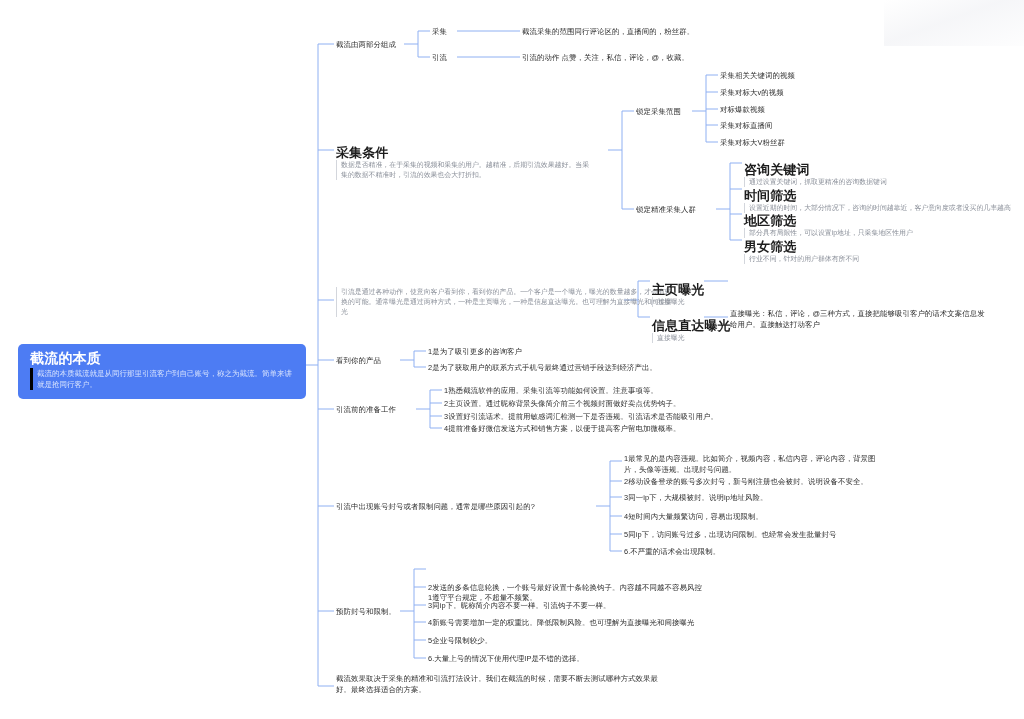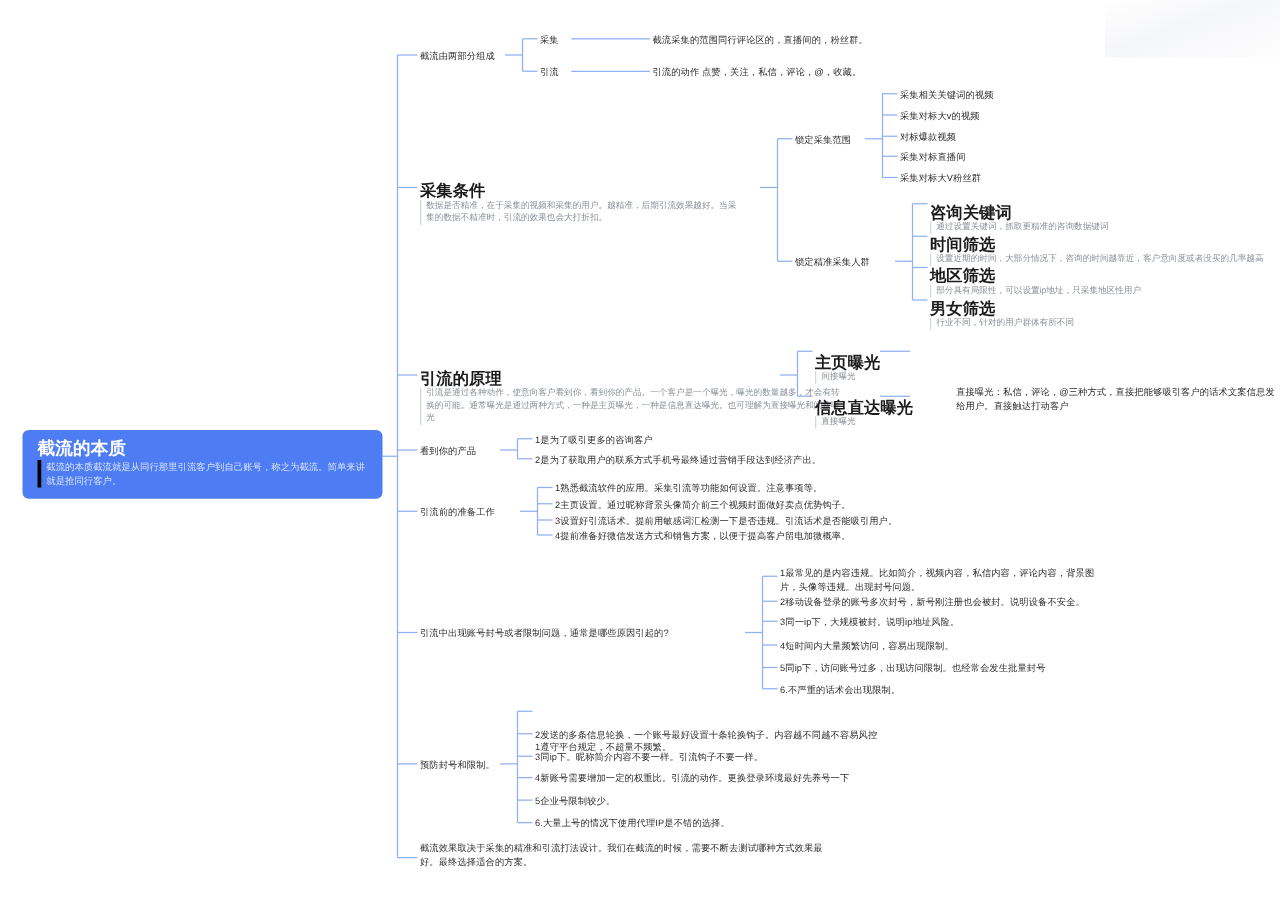--- a/index.html
+++ b/index.html
@@ -205,34 +205,33 @@
   <div class="node blk w300" style="left:744px; top:203px;">
     <div class="lbl b">地区筛选</div>
     <div class="desc">部分具有局限性，可以设置ip地址，只采集地区性用户</div>
   </div>
   <div class="node blk w300" style="left:744px; top:229px;">
     <div class="lbl b">男女筛选</div>
     <div class="desc">行业不同，针对的用户群体有所不同</div>
   </div>
 
   <div class="node blk w330" style="left:336px; top:285px;">
-    <div class="lbl b">引流的原理</div>
     <div class="desc">引流是通过各种动作，使意向客户看到你，看到你的产品。一个客户是一个曝光，曝光的数量越多，才会有转换的可能。通常曝光是通过两种方式，一种是主页曝光，一种是信息直达曝光。也可理解为直接曝光和间接曝光</div>
   </div>
 
   <div class="node blk" style="left:652px; top:272px;">
     <div class="lbl b">主页曝光</div>
     <div class="desc">间接曝光</div>
   </div>
 
   <div class="node blk" style="left:652px; top:308px;">
     <div class="lbl b">信息直达曝光</div>
     <div class="desc">直接曝光</div>
   </div>
-  <div class="node blk w250" style="left:730px; top:308px;margin-left:35px;">
+  <div class="node blk w250" style="left:730px; top:308px;">
     <div class="lbl">直接曝光：私信，评论，@三种方式，直接把能够吸引客户的话术文案信息发给用户。直接触达打动客户</div>
   </div>
 
   <div class="node lbl" style="left:336px; top:355px;">看到你的产品</div>
   <div class="node lbl" style="left:428px; top:346px;">1是为了吸引更多的咨询客户</div>
   <div class="node lbl" style="left:428px; top:362px;">2是为了获取用户的联系方式手机号最终通过营销手段达到经济产出。</div>
 
   <div class="node lbl" style="left:336px; top:404px;">引流前的准备工作</div>
   <div class="node lbl" style="left:444px; top:385px;">1熟悉截流软件的应用。采集引流等功能如何设置。注意事项等。</div>
   <div class="node lbl" style="left:444px; top:398px;">2主页设置。通过昵称背景头像简介前三个视频封面做好卖点优势钩子。</div>
@@ -246,21 +245,21 @@
   <div class="node lbl" style="left:624px; top:476px;">2移动设备登录的账号多次封号，新号刚注册也会被封。说明设备不安全。</div>
   <div class="node lbl" style="left:624px; top:492px;">3同一ip下，大规模被封。说明ip地址风险。</div>
   <div class="node lbl" style="left:624px; top:511px;">4短时间内大量频繁访问，容易出现限制。</div>
   <div class="node lbl" style="left:624px; top:529px;">5同ip下，访问账号过多，出现访问限制。也经常会发生批量封号</div>
   <div class="node lbl" style="left:624px; top:546px;">6.不严重的话术会出现限制。</div>
 
   <div class="node lbl" style="left:336px; top:606px;">预防封号和限制。</div>
   <div class="node lbl" style="left:428px; top:592px;text-align:right;">1遵守平台规定，不超量不频繁。</div>
   <div class="node lbl" style="left:428px; top:582px;">2发送的多条信息轮换，一个账号最好设置十条轮换钩子。内容越不同越不容易风控</div>
   <div class="node lbl" style="left:428px; top:600px;">3同ip下。昵称简介内容不要一样。引流钩子不要一样。</div>
-  <div class="node lbl" style="left:428px; top:617px;">4新账号需要增加一定的权重比。引流的动作。更换登录环境最好先养号一下</div>
+  <div class="node lbl" style="left:428px; top:617px;">4新账号需要增加一定的权重比。降低限制风险。也可理解为直接曝光和间接曝光</div>
   <div class="node lbl" style="left:428px; top:635px;">5企业号限制较少。</div>
   <div class="node lbl" style="left:428px; top:653px;">6.大量上号的情况下使用代理IP是不错的选择。</div>
 
   <div class="node blk w330" style="left:336px; top:673px;">
     <div class="lbl">截流效果取决于采集的精准和引流打法设计。我们在截流的时候，需要不断去测试哪种方式效果最好。最终选择适合的方案。</div>
   </div>
 
 </div>
 
 </body></html>

